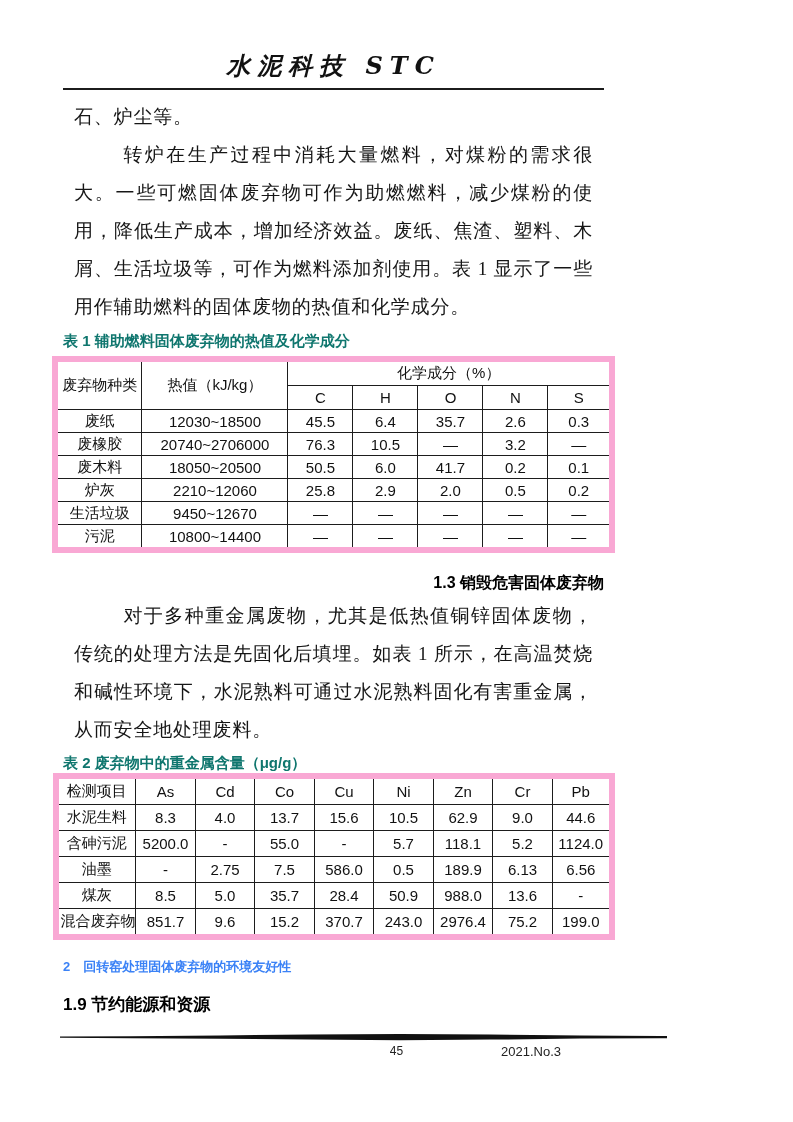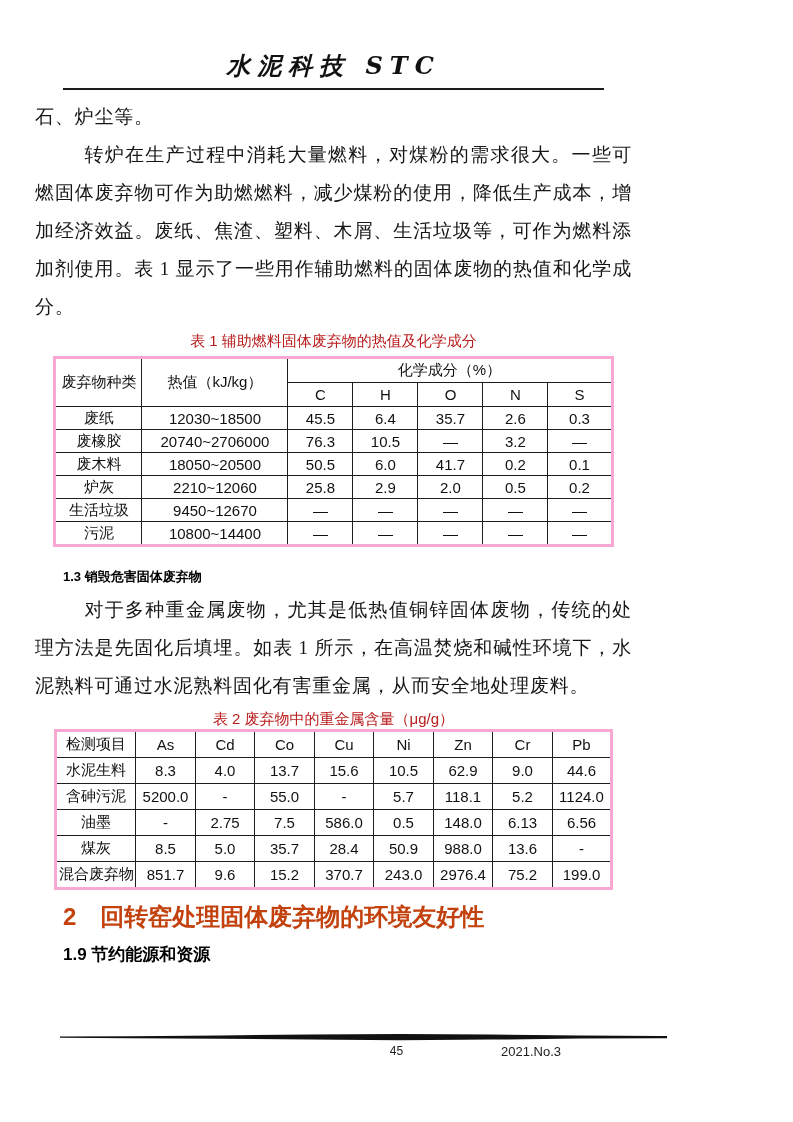--- a/index.html
+++ b/index.html
@@ -15,53 +15,53 @@
   .header{padding-top:50px;text-align:center;}
   .header-title{
     display:inline-block;
     font-family:"DejaVu Serif",serif;
     font-style:italic;font-weight:700;
     font-size:24px;letter-spacing:7px;color:#111;
   }
   .header-rule{margin:6px 63px 0 63px;border-bottom:2px solid #1c1c1c;}
   
   .para{
-    margin:0 35px;font-size:19px;line-height:38px;
+    margin:0 74px;font-size:19px;line-height:38px;
     letter-spacing:0.8px;text-align:justify;text-align-last:left;color:#161616;
   }
   .para.noindent{text-indent:0;margin-top:8px;}
   .para.indent{text-indent:2.6em;}
   
   .tbl-caption{
-    margin:0 63px;text-align:center;
+    margin:0 63px;text-align:left;
     font-family:"Liberation Sans","DejaVu Sans",sans-serif;
-    font-weight:400;font-size:15px;color:#b91c1c;
+    font-weight:700;font-size:15px;color:#0f766e;
   }
   .caption1{margin-top:4px;line-height:22px;}
   .caption2{margin-top:4px;line-height:20px;}
   
   table{
     border-collapse:collapse;table-layout:fixed;
     margin:4px auto 0 auto;
     font-family:"Liberation Sans","DejaVu Sans",sans-serif;
     font-size:15px;color:#111;
-    border:3px solid #f9a8d4;
+    border:6px solid #f9a8d4;
   }
   td,th{border:1px solid #1d1d1d;text-align:center;vertical-align:middle;
     padding:0 2px;font-weight:400;overflow:hidden;white-space:nowrap;}
   .t1{width:557px;}
   .t1 .hrow td{height:23px;}
   .t1 .drow td{height:22px;}
   .t2{width:556px;margin-top:0;}
   .t2 tr td{height:25px;}
   
   .h-13{margin:16px 63px 0 63px;font-family:"Liberation Sans","DejaVu Sans",sans-serif;
-    font-weight:700;font-size:13px;line-height:28px;color:#000;}
+    font-weight:700;font-size:16px;line-height:28px;color:#000;text-align:right;}
   .h-2{margin:12px 63px 0 63px;font-family:"Liberation Sans","DejaVu Sans",sans-serif;
-    font-weight:700;font-size:24px;line-height:30px;color:#c2410c;}
+    font-weight:700;font-size:13px;line-height:30px;color:#3b82f6;}
   .h-21{margin:10px 63px 0 63px;font-family:"Liberation Sans","DejaVu Sans",sans-serif;
     font-weight:700;font-size:17px;line-height:26px;color:#000;}
   .pgap{margin-top:4px;}
   
   .footer-rule{position:absolute;left:60px;top:1033px;width:672px;height:9px;}
   .footer-page{
     position:absolute;left:0;top:1044px;width:793px;text-align:center;
     font-family:"Liberation Sans","DejaVu Sans",sans-serif;font-size:12px;color:#222;
   }
   .footer-issue{
@@ -215,21 +215,21 @@
       <td>5.2</td>
       <td>1124.0</td>
     </tr>
     <tr>
       <td>油墨</td>
       <td>-</td>
       <td>2.75</td>
       <td>7.5</td>
       <td>586.0</td>
       <td>0.5</td>
-      <td>148.0</td>
+      <td>189.9</td>
       <td>6.13</td>
       <td>6.56</td>
     </tr>
     <tr>
       <td>煤灰</td>
       <td>8.5</td>
       <td>5.0</td>
       <td>35.7</td>
       <td>28.4</td>
       <td>50.9</td>

